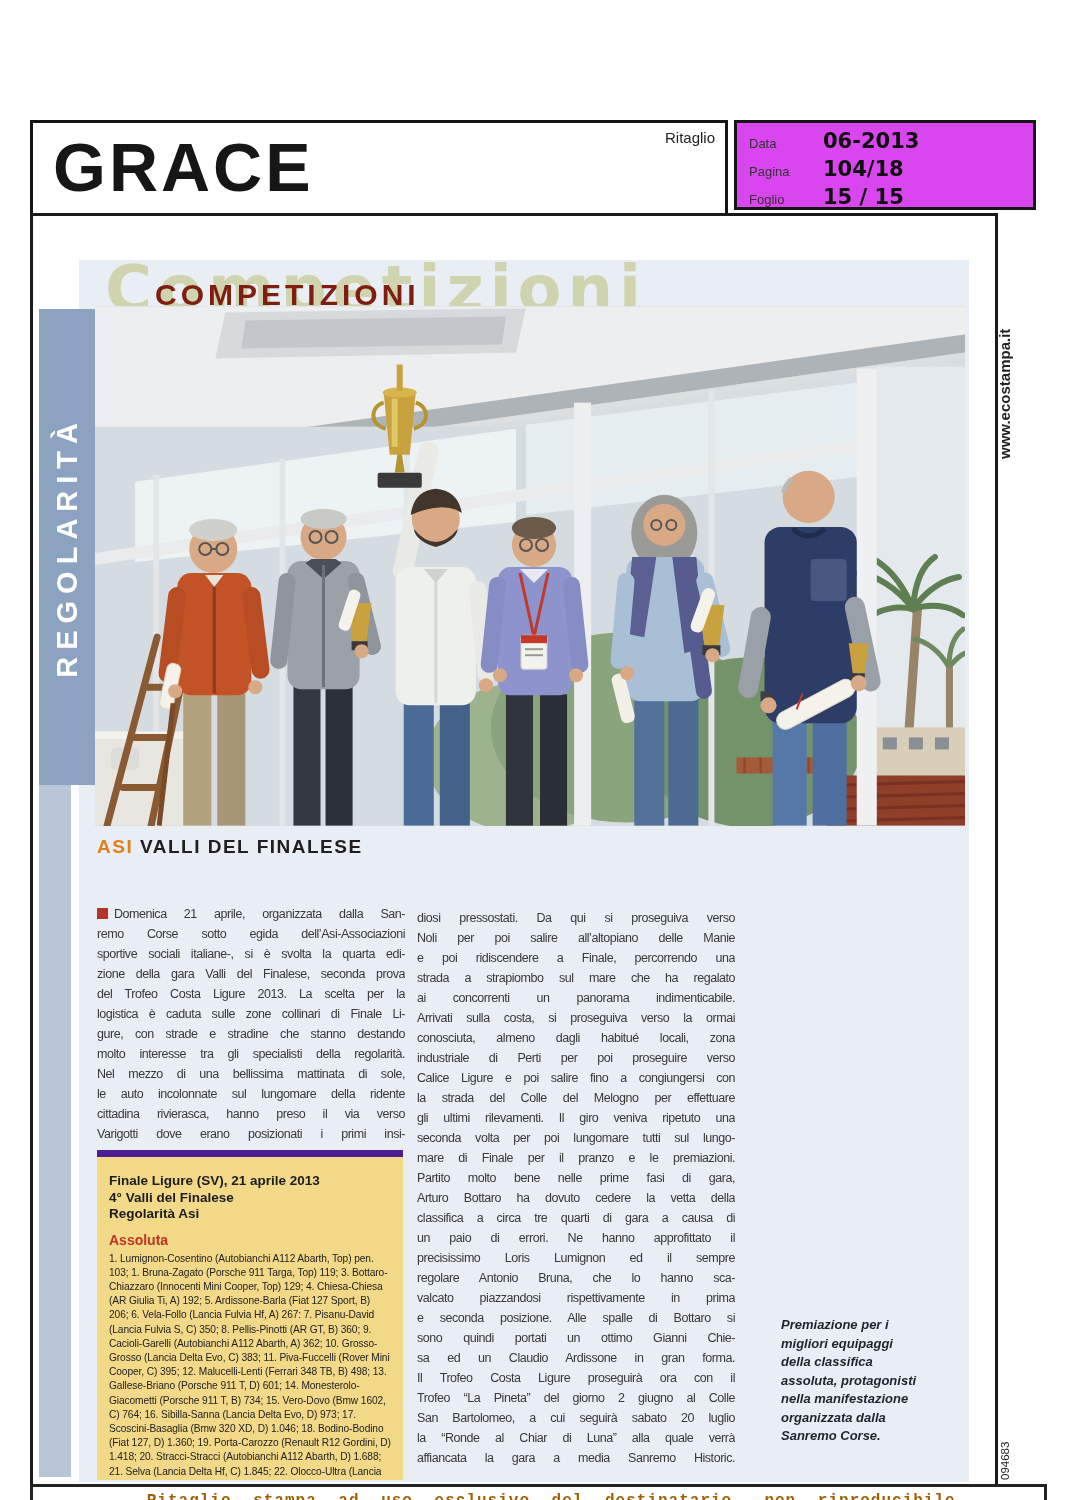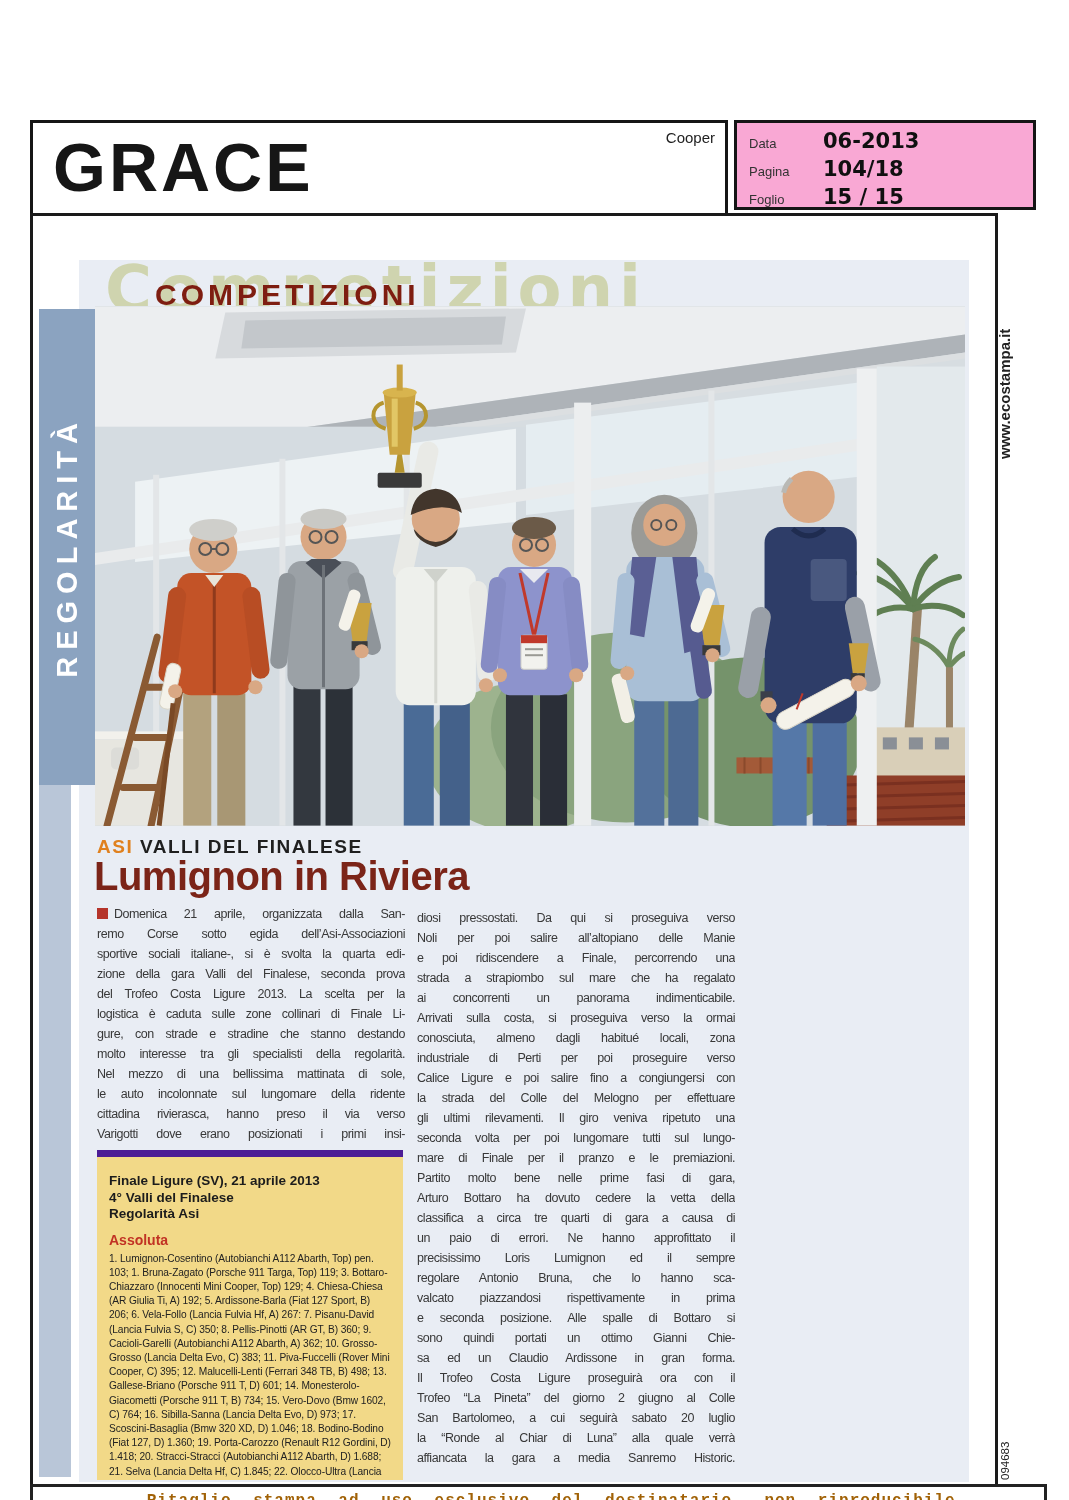--- a/index.html
+++ b/index.html
@@ -5,21 +5,21 @@
   html,body{margin:0;padding:0;}
   body{width:1069px;height:1500px;position:relative;background:#ffffff;
        font-family:"Liberation Sans",sans-serif;overflow:hidden;}
   .abs{position:absolute;margin-top:38px;}
 
   
   .grace-box{left:30px;top:44px;width:692px;height:90px;border:3px solid #151515;background:#fff;}
   .grace-logo{position:absolute;left:20px;top:0;height:84px;line-height:88px;
               font-size:68px;font-weight:bold;letter-spacing:3px;color:#161616;}
   .mensile{position:absolute;right:10px;top:6px;font-size:15px;color:#222;}
-  .stamp-box{left:734px;top:44px;width:302px;height:90px;border:3px solid #151515;background:#f9a8d4;
+  .stamp-box{left:734px;top:44px;width:302px;height:90px;border:3px solid #151515;background:#d946ef;
              box-sizing:border-box;padding-top:5px;}
   .stamp-row{display:flex;align-items:baseline;padding:1px 12px;height:26px;}
   .stamp-label{width:74px;font-size:13px;color:#333;}
   .stamp-value{font-size:21px;font-weight:bold;color:#101010;font-family:"DejaVu Sans",sans-serif;}
 
   
   .main-frame{left:30px;top:137px;width:962px;height:1268px;border:3px solid #1a1a1a;background:#fff;}
   .scan-bg{left:46px;top:6px;width:890px;height:1222px;background:#e9edf4;}
 
   .watermark{left:72px;top:-2px;font-size:64px;font-weight:600;letter-spacing:6px;
@@ -70,21 +70,21 @@
   .brand-volvo{left:78px;top:1448px;font-size:22px;color:#1a1a1a;font-family:"DejaVu Sans",sans-serif;}
   .pag{left:898px;top:1438px;font-size:14.5px;font-weight:bold;font-family:"DejaVu Sans",sans-serif;color:#111;}
 </style>
 </head>
 <body>
 
 <div class="page abs">
 
   <div class="abs grace-box">
     <div class="grace-logo">GRACE</div>
-    <div class="mensile">Cooper</div>
+    <div class="mensile">Ritaglio</div>
   </div>
   <div class="abs stamp-box">
     <div class="stamp-row">
       <span class="stamp-label">Data</span>
       <span class="stamp-value">06-2013</span>
     </div>
     <div class="stamp-row">
       <span class="stamp-label">Pagina</span>
       <span class="stamp-value">104/18</span>
     </div>
@@ -305,21 +305,20 @@
           <circle cx="672" cy="398" r="8" fill="#d9a884"></circle>
           <circle cx="762" cy="376" r="8" fill="#d9a884"></circle>
         </g>
       </svg>
     </div>
 
     <div class="abs kicker">
       <span class="asi">ASI</span>
       <span>VALLI DEL FINALESE</span>
     </div>
-    <div class="abs title">Lumignon in Riviera</div>
 
     <div class="abs col-left">
       <div class="bodyline">
         <span class="bullet"></span><span>Domenica 21 aprile, organizzata dalla San-</span>
       </div>
       <div class="bodyline">remo Corse sotto egida dell’Asi-Associazioni</div>
         <div class="bodyline">sportive sociali italiane-, si è svolta la quarta edi-</div>
         <div class="bodyline">zione della gara Valli del Finalese, seconda prova</div>
         <div class="bodyline">del Trofeo Costa Ligure 2013. La scelta per la</div>
         <div class="bodyline">logistica è caduta sulle zone collinari di Finale Li-</div>
@@ -363,20 +362,29 @@
     </div>
 
     <div class="abs results-box">
       <div class="rb-header">Finale Ligure (SV), 21 aprile 2013</div>
         <div class="rb-header">4° Valli del Finalese</div>
         <div class="rb-header">Regolarità Asi</div>
       <div class="rb-class">Assoluta</div>
       <div class="rb-results">1. Lumignon-Cosentino (Autobianchi A112 Abarth, Top) pen. 103; 1. Bruna-Zagato (Porsche 911 Targa, Top) 119; 3. Bottaro-Chiazzaro (Innocenti Mini Cooper, Top) 129; 4. Chiesa-Chiesa (AR Giulia Ti, A) 192; 5. Ardissone-Barla (Fiat 127 Sport, B) 206; 6. Vela-Follo (Lancia Fulvia Hf, A) 267: 7. Pisanu-David (Lancia Fulvia S, C) 350; 8. Pellis-Pinotti (AR GT, B) 360; 9. Cacioli-Garelli (Autobianchi A112 Abarth, A) 362; 10. Grosso-Grosso (Lancia Delta Evo, C) 383; 11. Piva-Fuccelli (Rover Mini Cooper, C) 395; 12. Malucelli-Lenti (Ferrari 348 TB, B) 498; 13. Gallese-Briano (Porsche 911 T, D) 601; 14. Monesterolo-Giacometti (Porsche 911 T, B) 734; 15. Vero-Dovo (Bmw 1602, C) 764; 16. Sibilla-Sanna (Lancia Delta Evo, D) 973; 17. Scoscini-Basaglia (Bmw 320 XD, D) 1.046; 18. Bodino-Bodino (Fiat 127, D) 1.360; 19. Porta-Carozzo (Renault R12 Gordini, D) 1.418; 20. Stracci-Stracci (Autobianchi A112 Abarth, D) 1.688; 21. Selva (Lancia Delta Hf, C) 1.845; 22. Olocco-Ultra (Lancia Fulvia Montecarlo, D) 2.216; 23. Lanteri-Cava (Fiat 500 Abarth, D) 3.019; 34. Siri-Ferraro (Fiat Coupé, D) 3.686.</div>
     </div>
 
+    <div class="abs caption">
+      <div class="caption-line">Premiazione per i</div>
+        <div class="caption-line">migliori equipaggi</div>
+        <div class="caption-line">della classifica</div>
+        <div class="caption-line">assoluta, protagonisti</div>
+        <div class="caption-line">nella manifestazione</div>
+        <div class="caption-line">organizzata dalla</div>
+        <div class="caption-line">Sanremo Corse.</div>
+    </div>
 
     <div class="abs pagenum-wrap">
       <div class="pagenum">118</div>
       <div class="imprint">GRACEc&amp;s</div>
     </div>
   </div>
 
   <div class="abs vert ecostampa">www.ecostampa.it</div>
   <div class="abs vert code-vert">094683</div>
 

